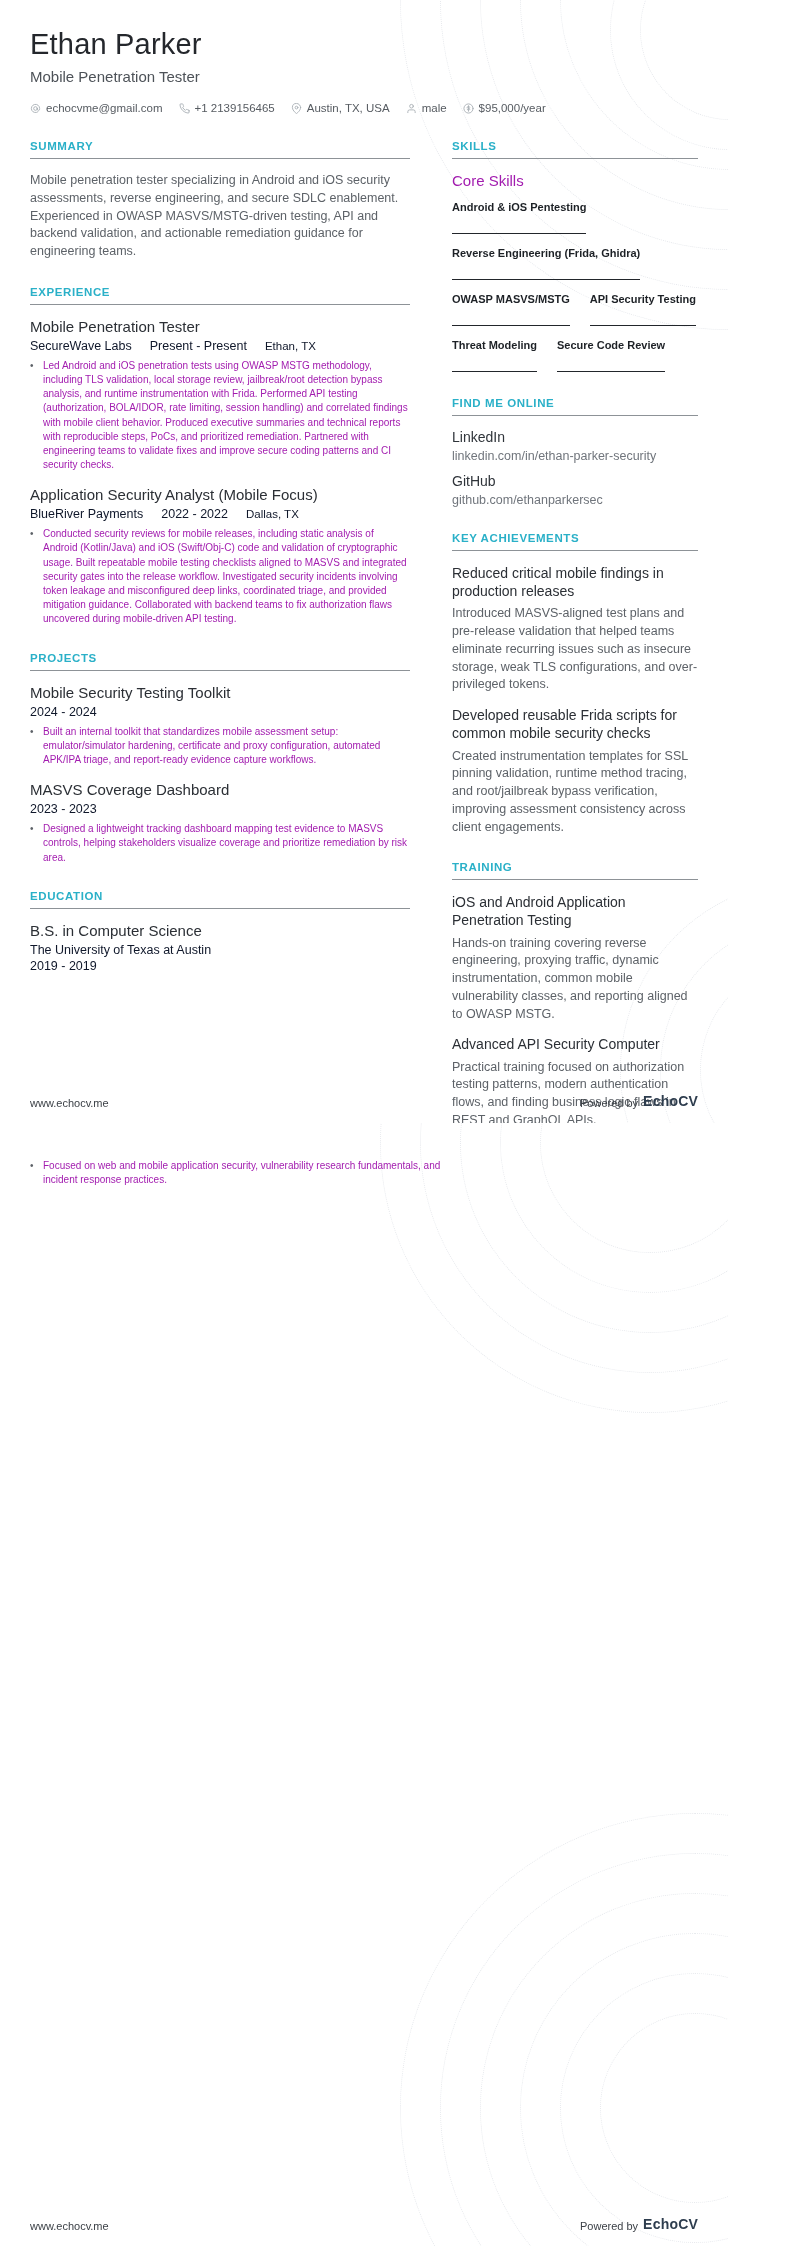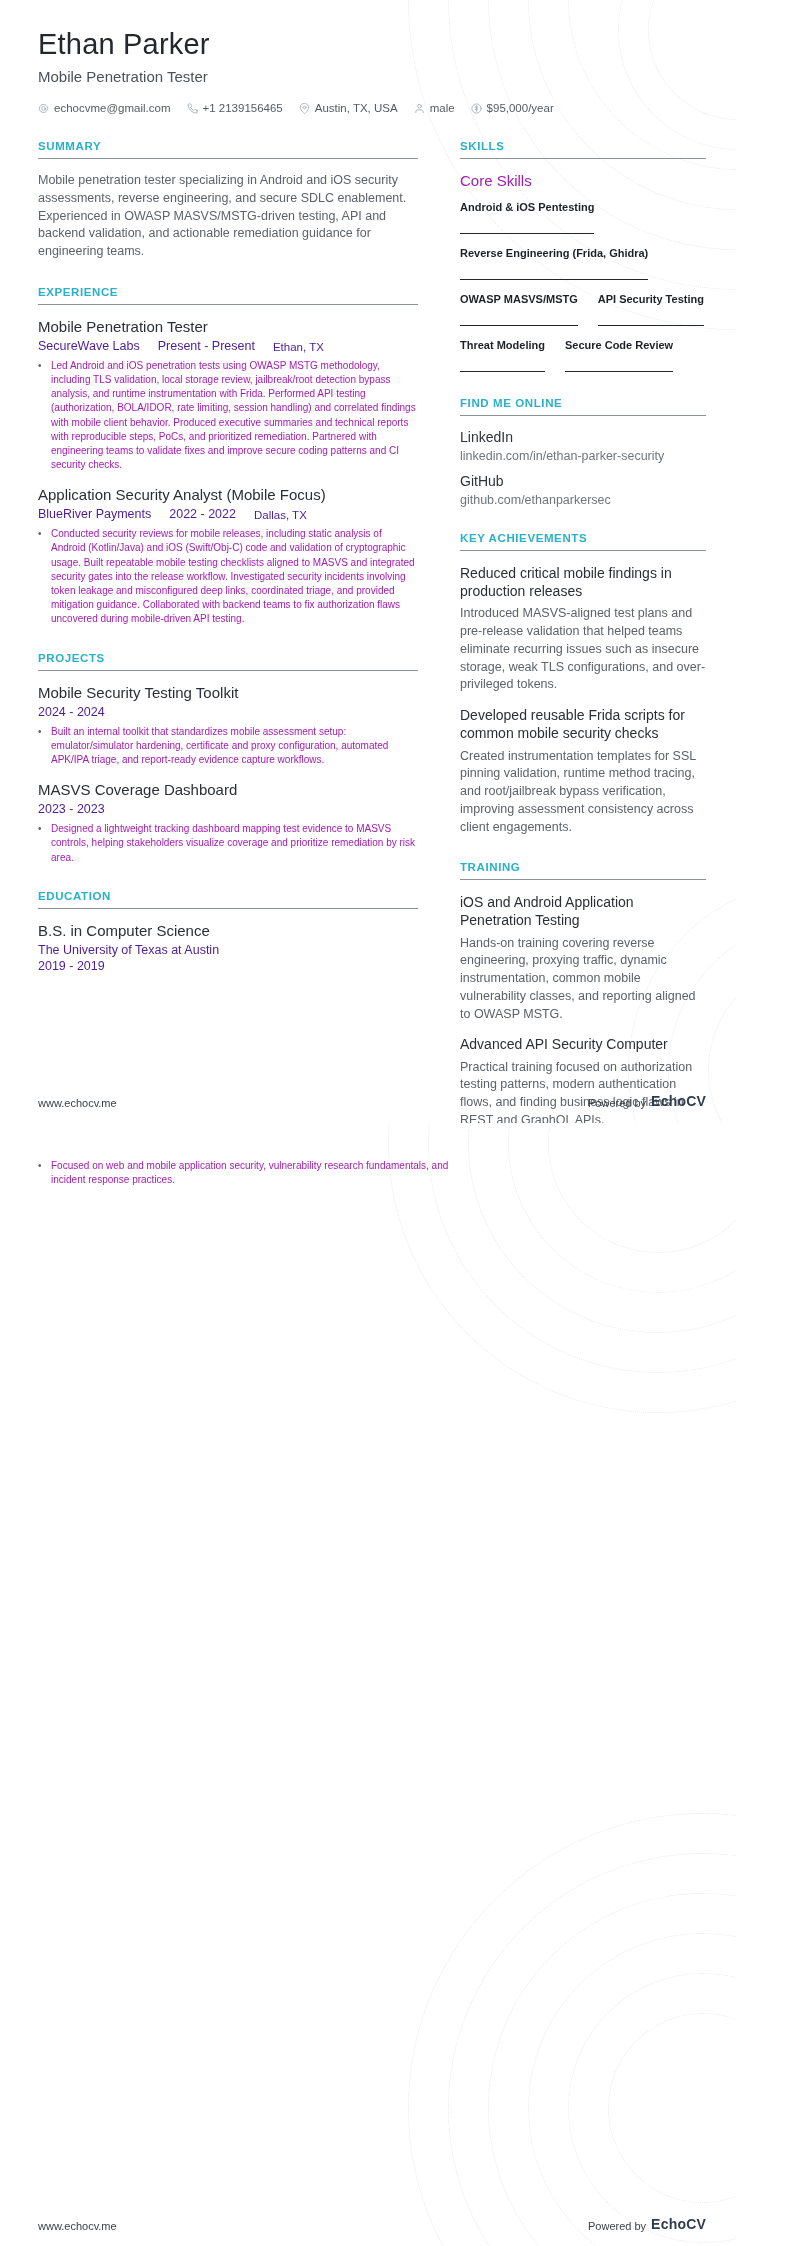--- a/index.html
+++ b/index.html
@@ -8,21 +8,20 @@
     width: 794px;
     font-family: "Liberation Sans", sans-serif;
     color: #565b61;
   }
   .page {
     position: relative;
     width: 728px;
     height: 1123px;
     background: #ffffff;
     overflow: hidden;
-    margin-left: 8px;
   }
   .page-inner { position: relative; padding: 28px 30px 0 30px; z-index: 2; }
 
   
   .deco-layer { position: absolute; inset: 0; z-index: 1; pointer-events: none; }
   .deco { position: absolute; border: 1px dotted #dfe2e7; border-radius: 50%; opacity: .75; }
 
   
   .name { font-size: 29px; color: #24272c; letter-spacing: .2px; }
   .job-title { font-size: 15px; color: #4d5258; margin-top: 7px; }
@@ -38,21 +37,21 @@
 
   .section { margin-bottom: 25px; }
   .sec-head {
     font-size: 11.5px; font-weight: bold; color: #2ab0c8;
     letter-spacing: .6px; padding-bottom: 6px;
     border-bottom: 1px solid #8d9297; margin-bottom: 13px;
   }
   .body-text { font-size: 12.5px; line-height: 1.42; color: #5d6268; }
 
   .item-title { font-size: 15px; color: #2b2f35; margin-bottom: 4px; }
-  .meta-row { display: flex; gap: 18px; align-items: flex-end; font-size: 12.5px; color: #4c1d95; margin-bottom: 6px; flex-wrap: wrap; }
+  .meta-row { display: flex; gap: 18px; align-items: center; font-size: 12.5px; color: #0f172a; margin-bottom: 6px; flex-wrap: wrap; }
   .meta-loc { font-size: 11.5px; }
   .entry { margin-bottom: 14px; }
   .entry:last-child { margin-bottom: 0; }
 
   ul.bullets { list-style: none; }
   ul.bullets li {
     position: relative; padding-left: 13px;
     font-size: 10px; line-height: 1.42; color: #a21caf; margin-bottom: 4px;
   }
   ul.bullets li::before { content: "•"; position: absolute; left: 0; top: 0; color: #5d6268; }

